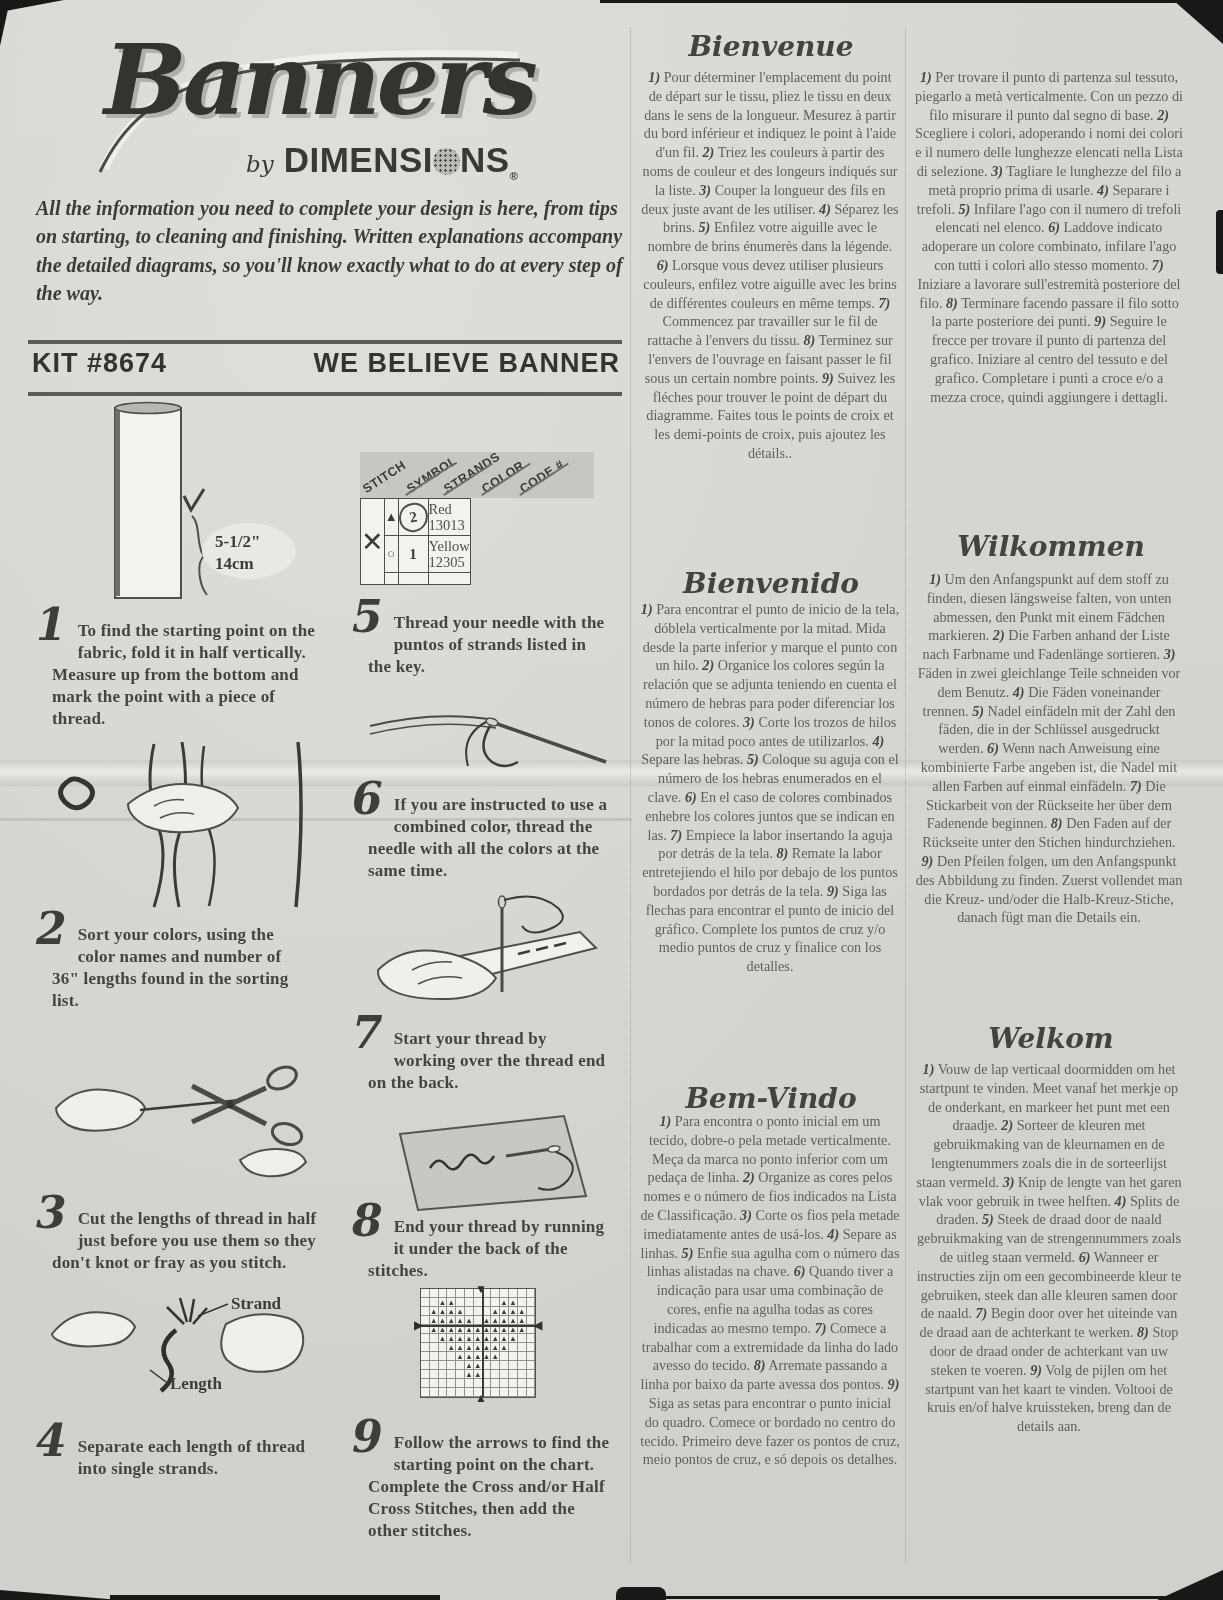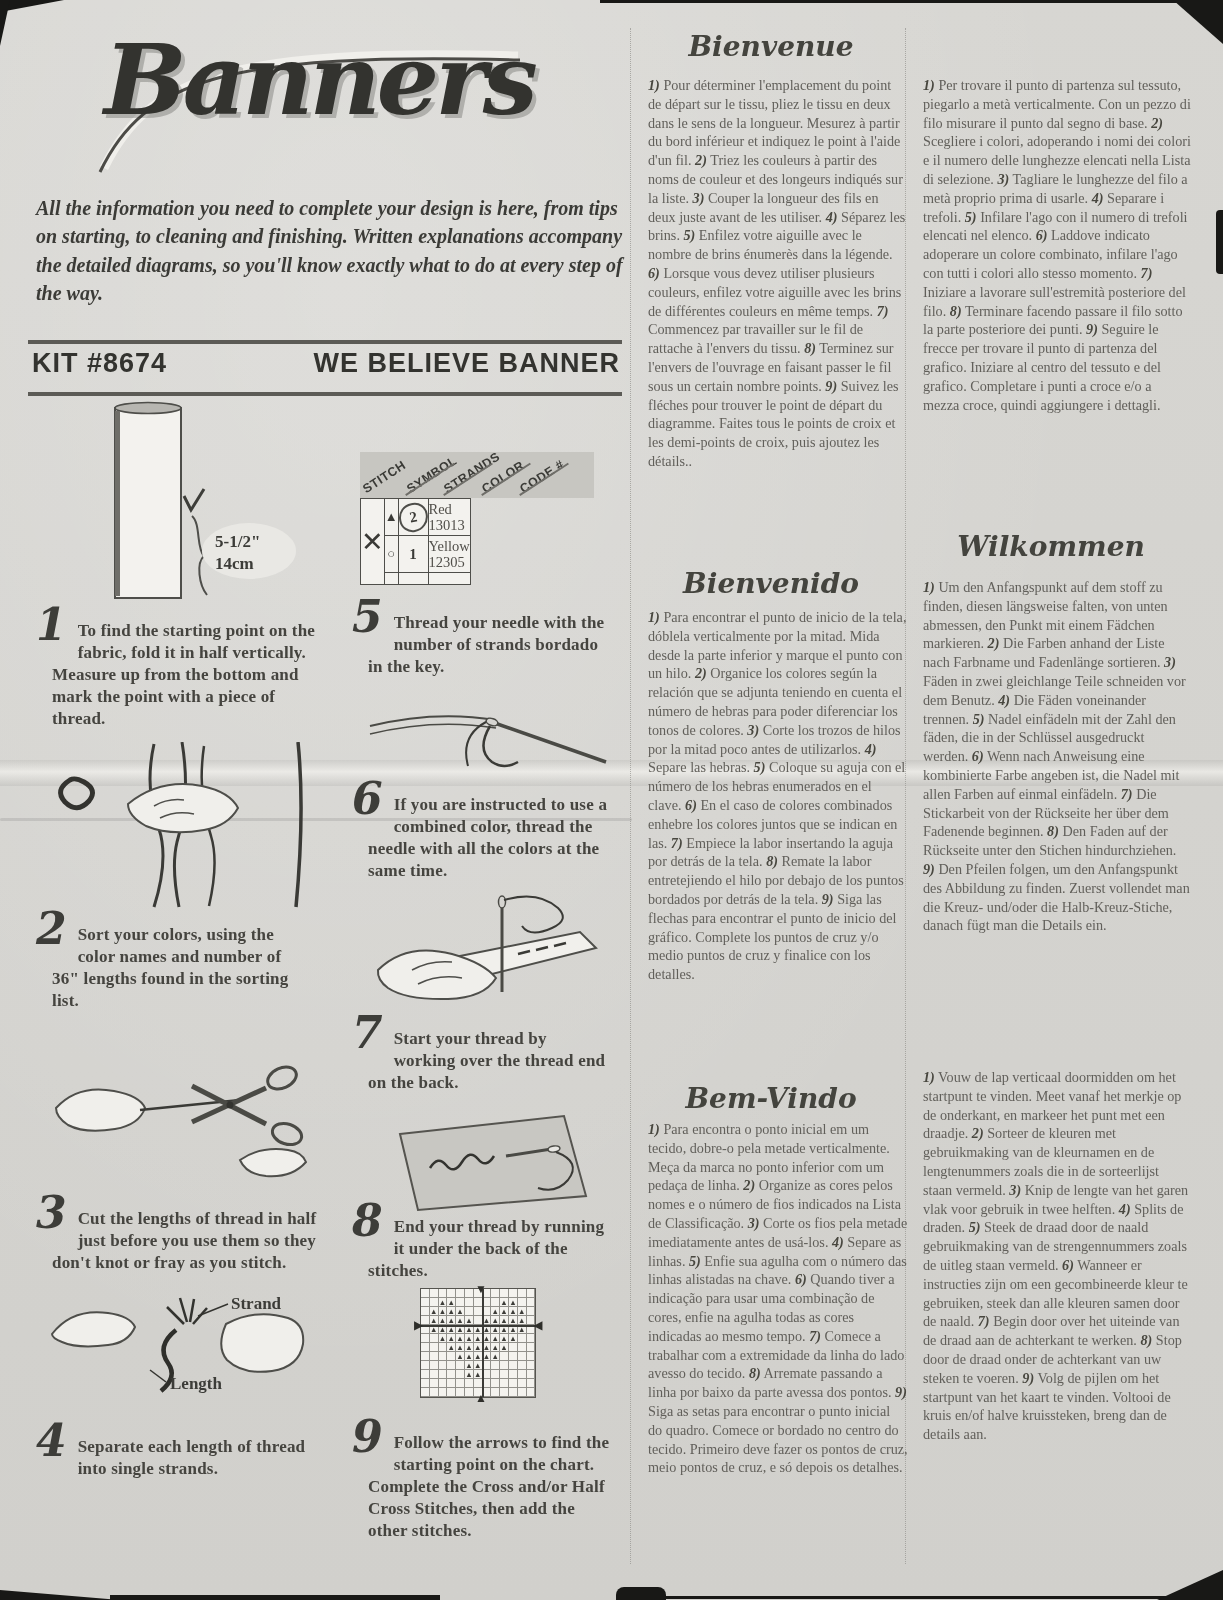--- a/index.html
+++ b/index.html
@@ -76,21 +76,21 @@
   #heart-grid .cell{box-sizing:border-box;border-right:1px solid #92918c;border-bottom:1px solid #92918c;
     font-size:7.5px;line-height:9px;text-align:center;color:#3c3c38;overflow:hidden;}
   .vline{position:absolute;left:62px;top:1px;width:2px;height:108px;background:#3a3a36;}
   .hline{position:absolute;left:1px;top:37px;width:114px;height:2px;background:#3a3a36;}
   .ar{position:absolute;font-size:12px;line-height:1;color:#2e2e2a;}
   .ar.t{left:55px;top:-5px;} .ar.b{left:55px;bottom:-6px;} .ar.l{left:-6px;top:31px;} .ar.r{right:-6px;top:31px;}
 
   
   .lang-title{position:absolute;margin:0;text-align:center;
     font-family:"DejaVu Serif",serif;font-style:italic;font-weight:bold;font-size:28px;color:#44443e;}
-  .lang-body{position:absolute;margin:8px;font-size:14.2px;line-height:18.8px;color:#615f5a;text-align:left;}
+  .lang-body{position:absolute;margin:0;font-size:14.2px;line-height:18.8px;color:#615f5a;text-align:center;}
   .lang-body .marker{font-weight:bold;font-style:italic;color:#48473f;}
 </style>
 </head>
 <body>
 
 <div class="sheet">
 
   <div class="art art-tl"></div>
   <div class="art art-tl2"></div>
   <div class="art art-tline"></div>
@@ -104,20 +104,23 @@
   <div class="fold"></div>
   <div class="crease"></div>
   <div class="colsep" style="left:630px;"></div>
   <div class="colsep" style="left:905px;"></div>
 
   <svg class="logo-swoosh" width="480" height="150" viewBox="0 0 480 150">
     <path d="M26,138 C70,48 150,18 440,26" fill="none" stroke="#f0efeb" stroke-width="9"></path>
     <path d="M22,142 C66,50 148,22 442,30" fill="none" stroke="#4c4b47" stroke-width="3"></path>
   </svg>
   <div class="logo-script">Banners</div>
+  <div class="logo-sub">
+    <span class="logo-by">by</span><span class="logo-brand"><span>DIMENSI</span><span class="logo-dot"></span><span>NS</span><span class="logo-reg">®</span></span>
+  </div>
   <p class="intro">All the information you need to complete your design is here, from tips on starting, to cleaning and finishing. Written explanations accompany the detailed diagrams, so you'll know exactly what to do at every step of the way.</p>
 
   <div class="rule r1"></div>
   <div class="kit-row">
     <span class="kit-num">KIT #8674</span>
     <span class="kit-title">WE BELIEVE BANNER</span>
   </div>
   <div class="rule r2"></div>
 
   <svg class="fig" style="left:96px;top:398px;" width="212" height="212" viewBox="0 0 212 212">
@@ -213,21 +216,21 @@
       <tr class="k-empty">
             <td></td>
             <td></td>
             <td></td>
           </tr>
     </tbody>
       </table>
   </div>
   <div class="step" style="left:352px;top:596px;width:274px;">
     <span class="n">5</span>
-    <p>Thread your needle with the number of strands bordado in the key.</p>
+    <p>Thread your needle with the puntos of strands listed in the key.</p>
   </div>
 
   <svg class="fig" style="left:366px;top:700px;" width="255" height="80" viewBox="0 0 255 80">
     <path d="M4,26 q65,-16 126,-6" fill="none" stroke="#4a4a45" stroke-width="2"></path>
     <path d="M4,34 q65,-16 126,-6" fill="none" stroke="#4a4a45" stroke-width="1.5"></path>
     <line x1="120" y1="20" x2="240" y2="62" stroke="#4a4a45" stroke-width="3.5"></line>
     <ellipse cx="126" cy="22" rx="6" ry="3.5" fill="#d6d5d1" stroke="#4a4a45" stroke-width="1.5" transform="rotate(18 126 22)"></ellipse>
     <path d="M124,26 q-14,24 2,36 q12,8 26,0" fill="none" stroke="#3a3a36" stroke-width="2.5"></path>
     <path d="M120,22 q-26,14 -18,44" fill="none" stroke="#3a3a36" stroke-width="2"></path>
   </svg>
@@ -436,15 +439,16 @@
   <h2 class="lang-title" style="left:640px;top:30px;width:262px;">Bienvenue</h2>
   <p class="lang-body" style="left:640px;top:68px;width:260px;"><span class="marker">1)</span> Pour déterminer l'emplacement du point de départ sur le tissu, pliez le tissu en deux dans le sens de la longueur. Mesurez à partir du bord inférieur et indiquez le point à l'aide d'un fil. <span class="marker">2)</span> Triez les couleurs à partir des noms de couleur et des longeurs indiqués sur la liste. <span class="marker">3)</span> Couper la longueur des fils en deux juste avant de les utiliser. <span class="marker">4)</span> Séparez les brins. <span class="marker">5)</span> Enfilez votre aiguille avec le nombre de brins énumerès dans la légende. <span class="marker">6)</span> Lorsque vous devez utiliser plusieurs couleurs, enfilez votre aiguille avec les brins de différentes couleurs en même temps. <span class="marker">7)</span> Commencez par travailler sur le fil de rattache à l'envers du tissu. <span class="marker">8)</span> Terminez sur l'envers de l'ouvrage en faisant passer le fil sous un certain nombre points. <span class="marker">9)</span> Suivez les fléches pour trouver le point de départ du diagramme. Faites tous le points de croix et les demi-points de croix, puis ajoutez les détails..</p>
   <h2 class="lang-title" style="left:640px;top:544px;width:262px;margin-top:23px;">Bienvenido</h2>
   <p class="lang-body" style="left:640px;top:600px;width:260px;"><span class="marker">1)</span> Para encontrar el punto de inicio de la tela, dóblela verticalmente por la mitad. Mida desde la parte inferior y marque el punto con un hilo. <span class="marker">2)</span> Organice los colores según la relación que se adjunta teniendo en cuenta el número de hebras para poder diferenciar los tonos de colores. <span class="marker">3)</span> Corte los trozos de hilos por la mitad poco antes de utilizarlos. <span class="marker">4)</span> Separe las hebras. <span class="marker">5)</span> Coloque su aguja con el número de los hebras enumerados en el clave. <span class="marker">6)</span> En el caso de colores combinados enhebre los colores juntos que se indican en las. <span class="marker">7)</span> Empiece la labor insertando la aguja por detrás de la tela. <span class="marker">8)</span> Remate la labor entretejiendo el hilo por debajo de los puntos bordados por detrás de la tela. <span class="marker">9)</span> Siga las flechas para encontrar el punto de inicio del gráfico. Complete los puntos de cruz y/o medio puntos de cruz y finalice con los detalles.</p>
   <h2 class="lang-title" style="left:640px;top:1072px;width:262px;margin-top:10px;">Bem-Vindo</h2>
   <p class="lang-body" style="left:640px;top:1112px;width:260px;"><span class="marker">1)</span> Para encontra o ponto inicial em um tecido, dobre-o pela metade verticalmente. Meça da marca no ponto inferior com um pedaça de linha. <span class="marker">2)</span> Organize as cores pelos nomes e o número de fios indicados na Lista de Classificação. <span class="marker">3)</span> Corte os fios pela metade imediatamente antes de usá-los. <span class="marker">4)</span> Separe as linhas. <span class="marker">5)</span> Enfie sua agulha com o número das linhas alistadas na chave. <span class="marker">6)</span> Quando tiver a indicação para usar uma combinação de cores, enfie na agulha todas as cores indicadas ao mesmo tempo. <span class="marker">7)</span> Comece a trabalhar com a extremidade da linha do lado avesso do tecido. <span class="marker">8)</span> Arremate passando a linha por baixo da parte avessa dos pontos. <span class="marker">9)</span> Siga as setas para encontrar o punto inicial do quadro. Comece or bordado no centro do tecido. Primeiro deve fazer os pontos de cruz, meio pontos de cruz, e só depois os detalhes.</p>
 
   <p class="lang-body" style="left:915px;top:68px;width:268px;"><span class="marker">1)</span> Per trovare il punto di partenza sul tessuto, piegarlo a metà verticalmente. Con un pezzo di filo misurare il punto dal segno di base. <span class="marker">2)</span> Scegliere i colori, adoperando i nomi dei colori e il numero delle lunghezze elencati nella Lista di selezione. <span class="marker">3)</span> Tagliare le lunghezze del filo a metà proprio prima di usarle. <span class="marker">4)</span> Separare i trefoli. <span class="marker">5)</span> Infilare l'ago con il numero di trefoli elencati nel elenco. <span class="marker">6)</span> Laddove indicato adoperare un colore combinato, infilare l'ago con tutti i colori allo stesso momento. <span class="marker">7)</span> Iniziare a lavorare sull'estremità posteriore del filo. <span class="marker">8)</span> Terminare facendo passare il filo sotto la parte posteriore dei punti. <span class="marker">9)</span> Seguire le frecce per trovare il punto di partenza del grafico. Iniziare al centro del tessuto e del grafico. Completare i punti a croce e/o a mezza croce, quindi aggiungere i dettagli.</p>
   <h2 class="lang-title" style="left:915px;top:530px;width:272px;">Wilkommen</h2>
   <p class="lang-body" style="left:915px;top:570px;width:268px;"><span class="marker">1)</span> Um den Anfangspunkt auf dem stoff zu finden, diesen längsweise falten, von unten abmessen, den Punkt mit einem Fädchen markieren. <span class="marker">2)</span> Die Farben anhand der Liste nach Farbname und Fadenlänge sortieren. <span class="marker">3)</span> Fäden in zwei gleichlange Teile schneiden vor dem Benutz. <span class="marker">4)</span> Die Fäden voneinander trennen. <span class="marker">5)</span> Nadel einfädeln mit der Zahl den fäden, die in der Schlüssel ausgedruckt werden. <span class="marker">6)</span> Wenn nach Anweisung eine kombinierte Farbe angeben ist, die Nadel mit allen Farben auf einmal einfädeln. <span class="marker">7)</span> Die Stickarbeit von der Rückseite her über dem Fadenende beginnen. <span class="marker">8)</span> Den Faden auf der Rückseite unter den Stichen hindurchziehen. <span class="marker">9)</span> Den Pfeilen folgen, um den Anfangspunkt des Abbildung zu finden. Zuerst vollendet man die Kreuz- und/oder die Halb-Kreuz-Stiche, danach fügt man die Details ein.</p>
+  <h2 class="lang-title" style="left:915px;top:1022px;width:272px;">Welkom</h2>
   <p class="lang-body" style="left:915px;top:1060px;width:268px;"><span class="marker">1)</span> Vouw de lap verticaal doormidden om het startpunt te vinden. Meet vanaf het merkje op de onderkant, en markeer het punt met een draadje. <span class="marker">2)</span> Sorteer de kleuren met gebruikmaking van de kleurnamen en de lengtenummers zoals die in de sorteerlijst staan vermeld. <span class="marker">3)</span> Knip de lengte van het garen vlak voor gebruik in twee helften. <span class="marker">4)</span> Splits de draden. <span class="marker">5)</span> Steek de draad door de naald gebruikmaking van de strengennummers zoals de uitleg staan vermeld. <span class="marker">6)</span> Wanneer er instructies zijn om een gecombineerde kleur te gebruiken, steek dan alle kleuren samen door de naald. <span class="marker">7)</span> Begin door over het uiteinde van de draad aan de achterkant te werken. <span class="marker">8)</span> Stop door de draad onder de achterkant van uw steken te voeren. <span class="marker">9)</span> Volg de pijlen om het startpunt van het kaart te vinden. Voltooi de kruis en/of halve kruissteken, breng dan de details aan.</p>
 
 </div>
 
 </body></html>

